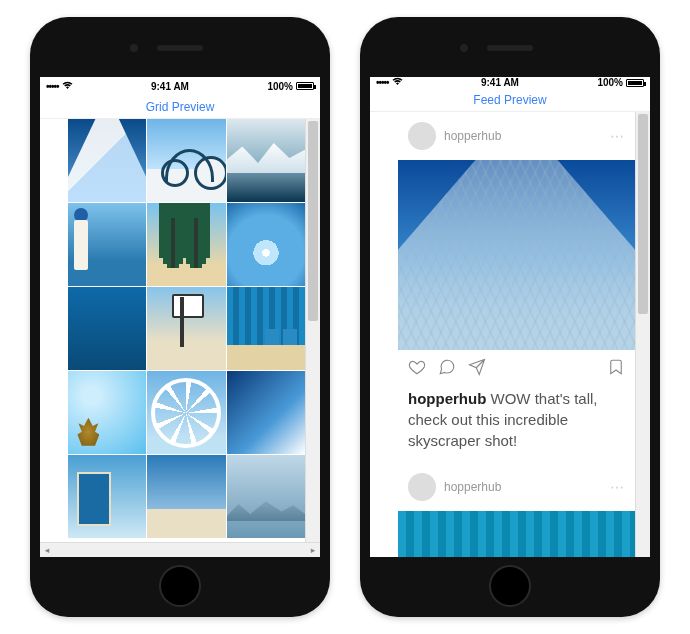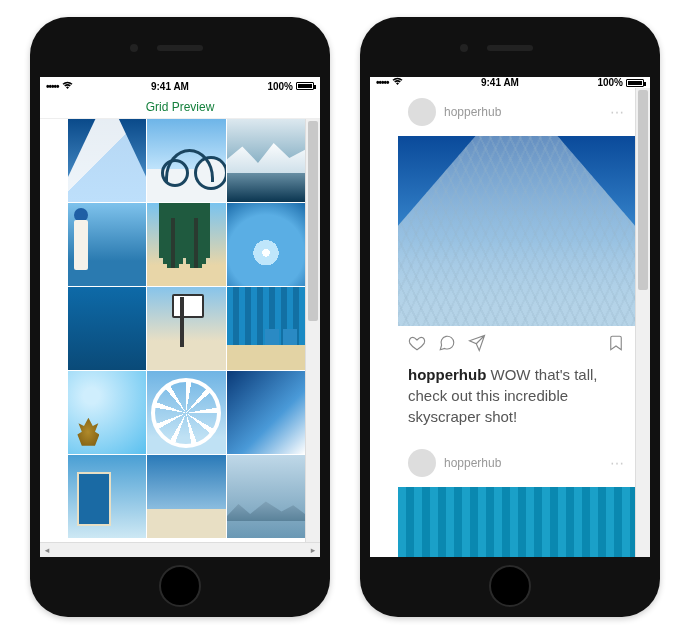--- a/index.html
+++ b/index.html
@@ -77,21 +77,21 @@
   .statusbar .right { display:flex; align-items:center; gap:3px;}
   .battery {
     display:inline-block; width:18px; height:8px; border:1px solid #000; border-radius:1px; position:relative;
   }
   .battery::after { content:""; position:absolute; right:-3px; top:2px; width:2px; height:4px; background:#000;}
   .battery-fill {position:absolute; left:1px; top:1px; bottom:1px; right:1px; background:#000;}
   .titlebar {
     height: 24px;
     text-align: center;
     font-size: 12px;
-    color:#15803d;
+    color:#3b82f6;
     line-height:24px;
     border-bottom:1px solid #eee;
   }
   .content-area {
     flex:1;
     position:relative;
     display:flex;
     margin-left:28px;
   }
   .viewport {
@@ -288,20 +288,21 @@
         </span>
       </div>
       <span>9:41 AM</span>
       <div class="right">
         <span>100%</span>
         <span class="battery">
             <span class="battery-fill"></span>
           </span>
       </div>
     </div>
+    <div class="titlebar">Feed Preview</div>
     <div class="content-area">
       <div class="viewport feed">
         <div class="post">
           <div class="post-header">
             <div class="avatar"></div>
             <span class="username">hopperhub</span>
             <span class="post-menu">⋯</span>
           </div>
           <div class="post-img"></div>
           <div class="post-actions">

